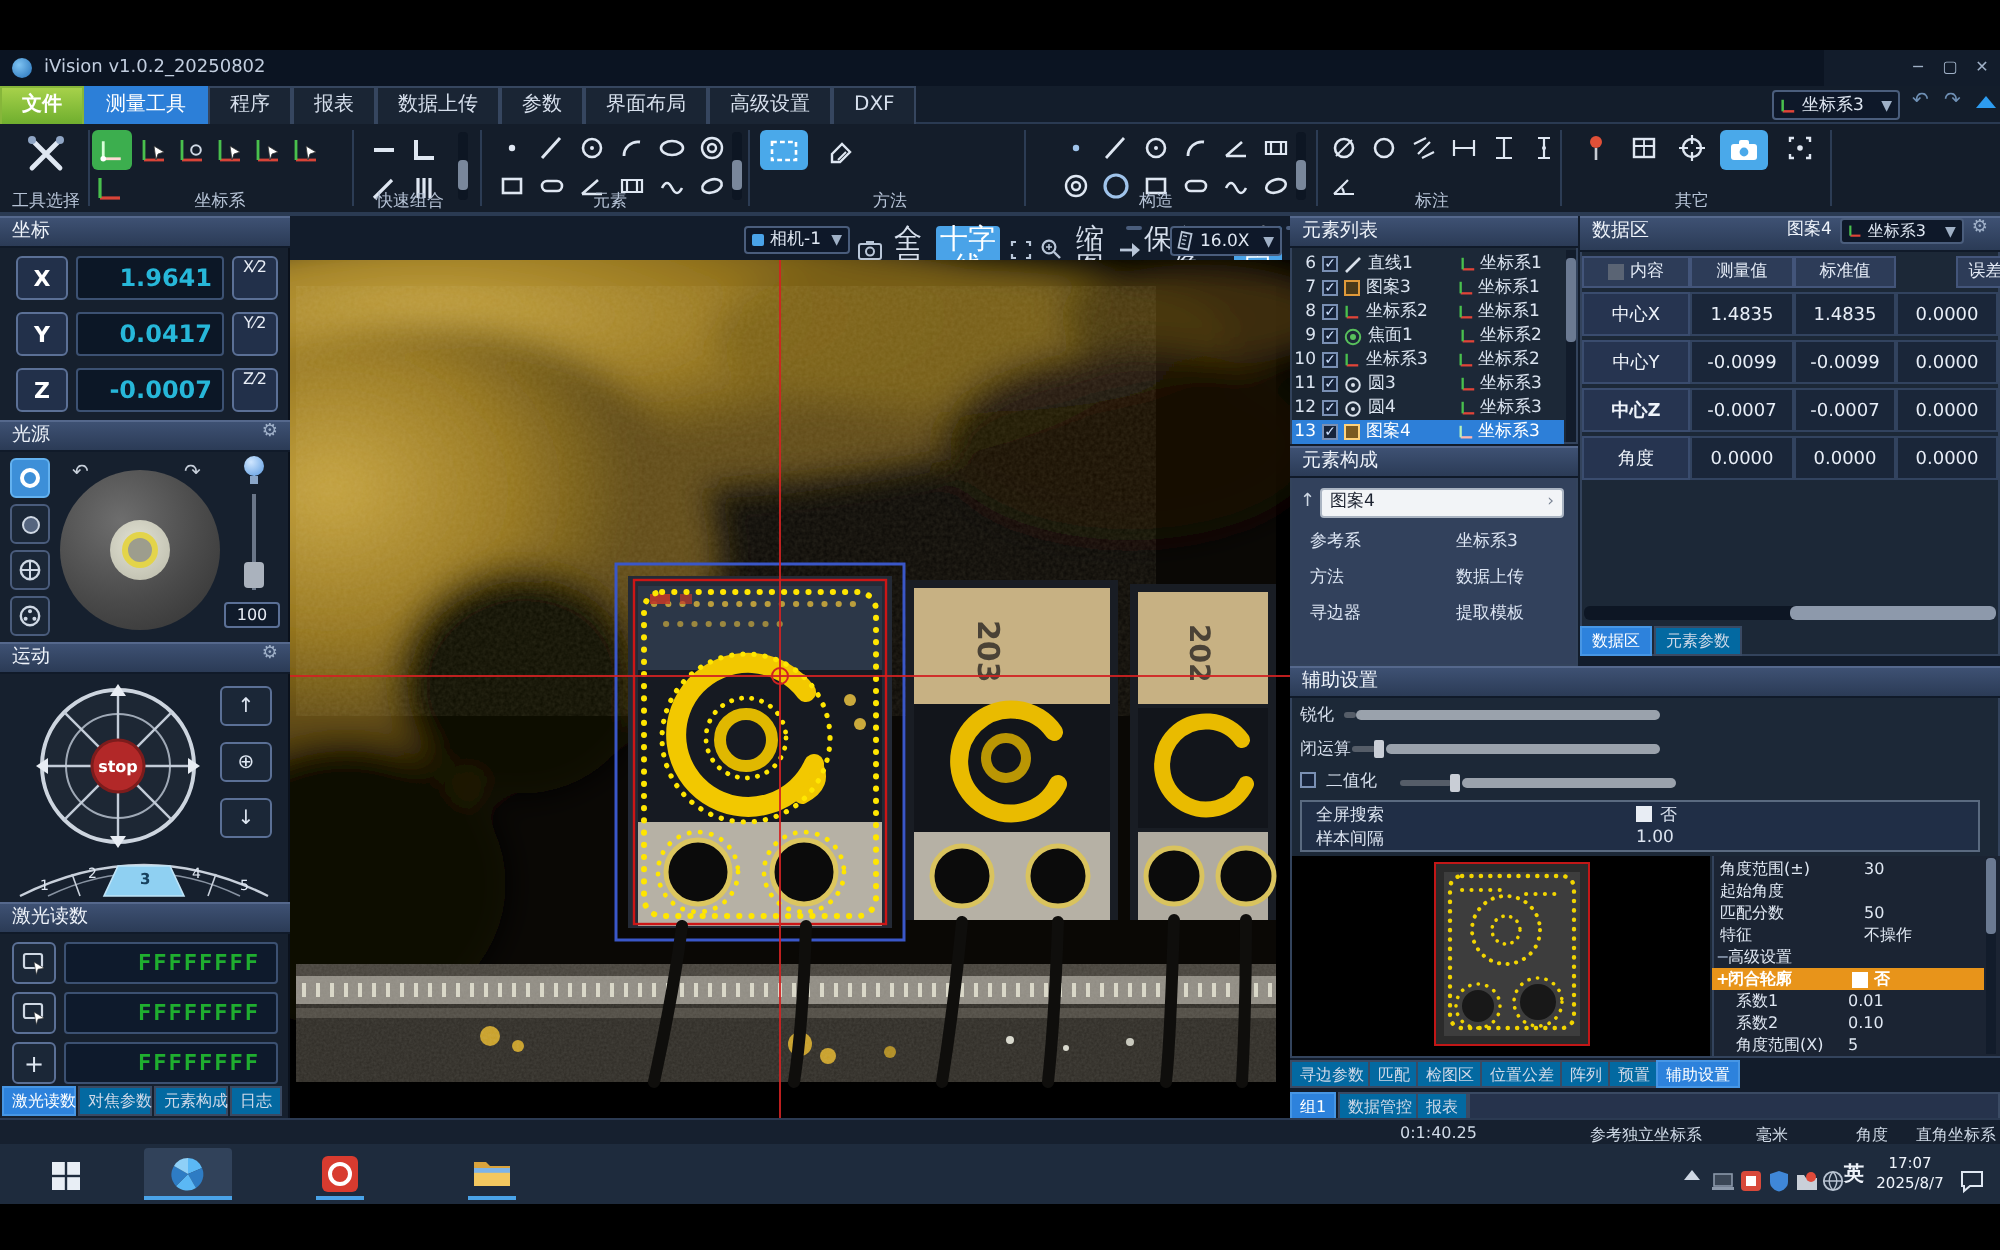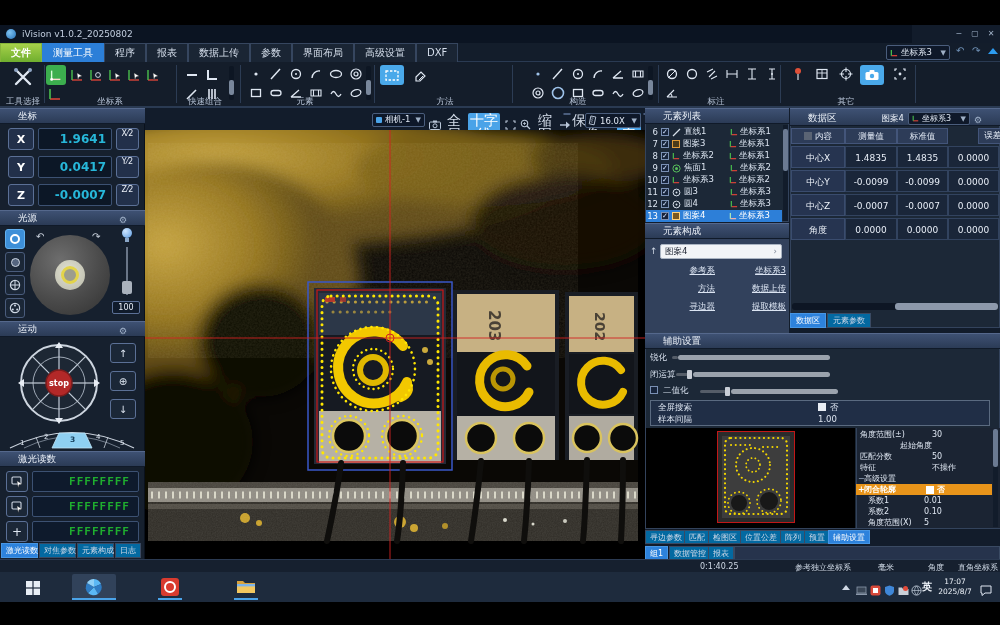--- a/index.html
+++ b/index.html
@@ -20,21 +20,21 @@
   .ribbon{position:absolute;left:0;top:37px;width:1000px;height:46px;background:#141d2a;border-bottom:2px solid #2a3a52;}
   .rdiv{position:absolute;top:3px;width:1px;height:38px;background:#2c3c54;}
   .rlabel{position:absolute;top:34px;height:11px;font-size:8.5px;color:#b6c3d6;text-align:center;line-height:11px;}
   .ric{position:absolute;width:16px;height:16px;}
   .ric svg{width:16px;height:16px;display:block;}
   .ricbox{position:absolute;width:20px;height:20px;border-radius:3px;display:flex;align-items:center;justify-content:center;}
   .scrpill{position:absolute;width:5px;height:34px;background:#0d1623;border-radius:2px;}
   .scrpill i{display:block;width:5px;height:15px;background:#79879b;border-radius:2px;margin-top:14px;}
   
   .hd{background:linear-gradient(#3e5173,#2b3b56);border-top:1px solid #55688c;border-bottom:1px solid #101a29;
-      font-size:9.5px;color:#eef3fa;display:flex;align-items:flex-end;padding:0 18px;}
+      font-size:9.5px;color:#eef3fa;display:flex;align-items:flex-start;padding:0 6px;}
   .gear{margin-left:auto;color:#9fb0c8;font-size:9px;}
   .pnl{background:#1c2837;border:1px solid #33435c;}
   
   .axbtn{background:#22304a;border:1px solid #5b7096;border-radius:3px;color:#fff;font-weight:bold;font-size:11px;text-align:center;}
   .val{background:#0c1726;border:1px solid #3c5172;border-radius:2px;color:#27b7d9;font-weight:bold;font-size:12px;
        text-align:right;padding-right:5px;font-family:"DejaVu Sans",sans-serif;}
   .half{background:#22304a;border:1px solid #5b7096;border-radius:3px;color:#e8edf5;font-size:8px;text-align:center;}
   
   .lmode{width:20px;height:20px;border:1px solid #4a5c7c;border-radius:3px;background:#1b2737;display:flex;align-items:center;justify-content:center;}
   .lmode.on{background:#3d8fd8;border-color:#63b1ef;}
@@ -58,21 +58,21 @@
   
   .elrow{position:absolute;left:646px;width:136px;height:12px;font-size:8.5px;display:flex;align-items:center;color:#dbe4f0;}
   .elrow.sel{background:#2d7fd8;color:#fff;}
   .cb{width:8px;height:8px;border:1px solid #7a90b4;background:#16233a;color:#cfe2ff;font-size:7px;line-height:7px;text-align:center;flex:none;}
   
   .thc{background:#2d3c58;border:1px solid #43557a;font-size:8.5px;color:#e4ebf6;text-align:center;line-height:14px;display:flex;align-items:center;justify-content:center;gap:3px;}
   .tdl{background:#263450;border:1px solid #3a4c6e;font-size:9px;color:#eef3fa;text-align:center;line-height:22px;}
   .tdv{background:#1a2639;border:1px solid #32435f;font-size:9px;color:#e8eef7;text-align:center;line-height:22px;}
   
   .comp{background:#32415c;}
-  .cfield{font-size:8.5px;color:#dbe4f2;text-align:right;text-decoration:underline;}
+  .cfield{font-size:8.5px;color:#dbe4f2;text-align:left;}
   
   .sllab{font-size:8.5px;color:#d6dfec;}
   .sltrack{height:5px;border-radius:3px;background:#9aa2ac;}
   .slthin{height:3px;background:#555d68;border-radius:2px;}
   .slknob{width:5px;height:9px;background:#c9ced6;border-radius:1px;}
   .srow{font-size:8.5px;color:#dce4f0;}
   .prow{position:absolute;left:856px;width:136px;height:11px;font-size:8px;color:#dfe7f2;display:flex;align-items:center;}
   .prow.hl{background:#e8941a;color:#fff;font-weight:bold;}
   
   .statusbar{position:absolute;left:0;top:534px;width:1000px;height:13px;background:#16202f;border-top:1px solid #2b3a52;font-size:8px;color:#cfd9e6;}
@@ -849,21 +849,21 @@
   <div class="p thc" style="left:978px;top:103px;width:38px;height:16px;font-family:Liberation Mono, monospace;">误差值</div>
 
   <div class="p tdl" style="left:791px;top:121px;width:54px;height:22px;">中心X</div>
   <div class="p tdv" style="left:845px;top:121px;width:52px;height:22px;">1.4835</div>
   <div class="p tdv" style="left:897px;top:121px;width:51px;height:22px;">1.4835</div>
   <div class="p tdv" style="left:948px;top:121px;width:51px;height:22px;">0.0000</div>
   <div class="p tdl" style="left:791px;top:145px;width:54px;height:22px;">中心Y</div>
   <div class="p tdv" style="left:845px;top:145px;width:52px;height:22px;">-0.0099</div>
   <div class="p tdv" style="left:897px;top:145px;width:51px;height:22px;">-0.0099</div>
   <div class="p tdv" style="left:948px;top:145px;width:51px;height:22px;">0.0000</div>
-  <div class="p tdl" style="left:791px;top:169px;width:54px;height:22px;">中心Z</div>
+  <div class="p tdl" style="left:791px;top:169px;width:54px;height:22px;font-weight:bold;">中心Z</div>
   <div class="p tdv" style="left:845px;top:169px;width:52px;height:22px;">-0.0007</div>
   <div class="p tdv" style="left:897px;top:169px;width:51px;height:22px;">-0.0007</div>
   <div class="p tdv" style="left:948px;top:169px;width:51px;height:22px;">0.0000</div>
   <div class="p tdl" style="left:791px;top:193px;width:54px;height:22px;">角度</div>
   <div class="p tdv" style="left:845px;top:193px;width:52px;height:22px;">0.0000</div>
   <div class="p tdv" style="left:897px;top:193px;width:51px;height:22px;">0.0000</div>
   <div class="p tdv" style="left:948px;top:193px;width:51px;height:22px;">0.0000</div>
 
   <div class="p" style="left:792px;top:278px;width:206px;height:7px;background:#0d1624;border-radius:3px;">
     <div style="position:absolute;left:103px;width:103px;height:7px;background:#8d99ab;border-radius:3px;"></div>
@@ -926,21 +926,21 @@
       <circle cx="52" cy="70" r="12" stroke-width="1.8" stroke-dasharray="0.1 4.2"></circle>
       <path d="M14,14 h20 M46,16 h16" stroke-width="2" stroke-dasharray="0.1 4.6"></path>
     </g>
   </svg>
 
   <div class="p" style="left:856px;top:403px;width:144px;height:100px;background:#1b2433;border-left:1px solid #33435c;"></div>
   <div class="prow" style="top:404px;">
         <span style="width:76px;padding-left:4px;">角度范围(±)</span>
         <span>30</span>
       </div>
-  <div class="prow" style="top:415px;text-align:right;">
+  <div class="prow" style="top:415px;">
         <span style="width:76px;padding-left:4px;">起始角度</span>
         <span></span>
       </div>
   <div class="prow" style="top:426px;">
         <span style="width:76px;padding-left:4px;">匹配分数</span>
         <span>50</span>
       </div>
   <div class="prow" style="top:437px;">
         <span style="width:76px;padding-left:4px;">特征</span>
         <span>不操作</span>

